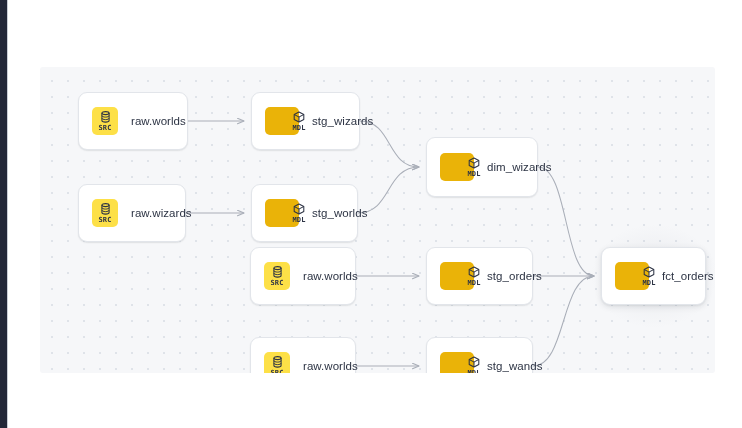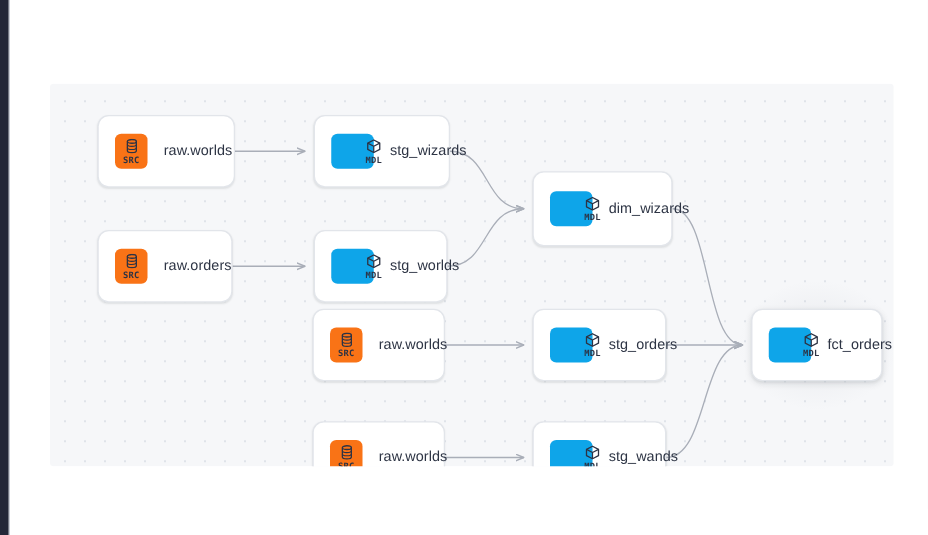--- a/index.html
+++ b/index.html
@@ -58,22 +58,22 @@
   }
 
   .badge {
     width: 26px; height: 28px;
     border-radius: 5px;
     display: flex; flex-direction: column;
     align-items: center; justify-content: center;
     flex: 0 0 auto;
     gap: 0px;
   }
-  .badge.src { background: #f97316; text-align: right; }
-  .badge.mdl { background: #0ea5e9; padding-left: 34px; }
+  .badge.src { background: #fde047; text-align: right; }
+  .badge.mdl { background: #eab308; padding-left: 34px; }
   .badge svg { display: block; }
   .badge .btxt {
     font-size: 7px;
     font-weight: 700;
     letter-spacing: 0.2px;
     color: #2d3344;
     font-family: "DejaVu Sans Mono", monospace;
     line-height: 8px;
     margin-top: 1px;
   }
@@ -128,21 +128,21 @@
       <div class="node" style="left: 38px; top: 117px; width: 108px; height: 58px;">
         <div class="badge src">
           <svg width="11" height="12" viewBox="0 0 11 12" aria-hidden="true">
             <ellipse cx="5.5" cy="2.1" rx="3.6" ry="1.5" fill="none" stroke="#2d3344" stroke-width="1.05"></ellipse>
             <path d="M1.9 2.1 V9.6 C1.9 10.45 3.5 11.1 5.5 11.1 C7.5 11.1 9.1 10.45 9.1 9.6 V2.1" fill="none" stroke="#2d3344" stroke-width="1.05"></path>
             <path d="M1.9 4.6 C1.9 5.45 3.5 6.1 5.5 6.1 C7.5 6.1 9.1 5.45 9.1 4.6" fill="none" stroke="#2d3344" stroke-width="0.95"></path>
             <path d="M1.9 7.1 C1.9 7.95 3.5 8.6 5.5 8.6 C7.5 8.6 9.1 7.95 9.1 7.1" fill="none" stroke="#2d3344" stroke-width="0.95"></path>
           </svg>
           <div class="btxt">SRC</div>
         </div>
-        <div class="nlabel">raw.orders</div>
+        <div class="nlabel">raw.wizards</div>
       </div>
       <div class="node" style="left: 210px; top: 180px; width: 106px; height: 58px;">
         <div class="badge src">
           <svg width="11" height="12" viewBox="0 0 11 12" aria-hidden="true">
             <ellipse cx="5.5" cy="2.1" rx="3.6" ry="1.5" fill="none" stroke="#2d3344" stroke-width="1.05"></ellipse>
             <path d="M1.9 2.1 V9.6 C1.9 10.45 3.5 11.1 5.5 11.1 C7.5 11.1 9.1 10.45 9.1 9.6 V2.1" fill="none" stroke="#2d3344" stroke-width="1.05"></path>
             <path d="M1.9 4.6 C1.9 5.45 3.5 6.1 5.5 6.1 C7.5 6.1 9.1 5.45 9.1 4.6" fill="none" stroke="#2d3344" stroke-width="0.95"></path>
             <path d="M1.9 7.1 C1.9 7.95 3.5 8.6 5.5 8.6 C7.5 8.6 9.1 7.95 9.1 7.1" fill="none" stroke="#2d3344" stroke-width="0.95"></path>
           </svg>
           <div class="btxt">SRC</div>

